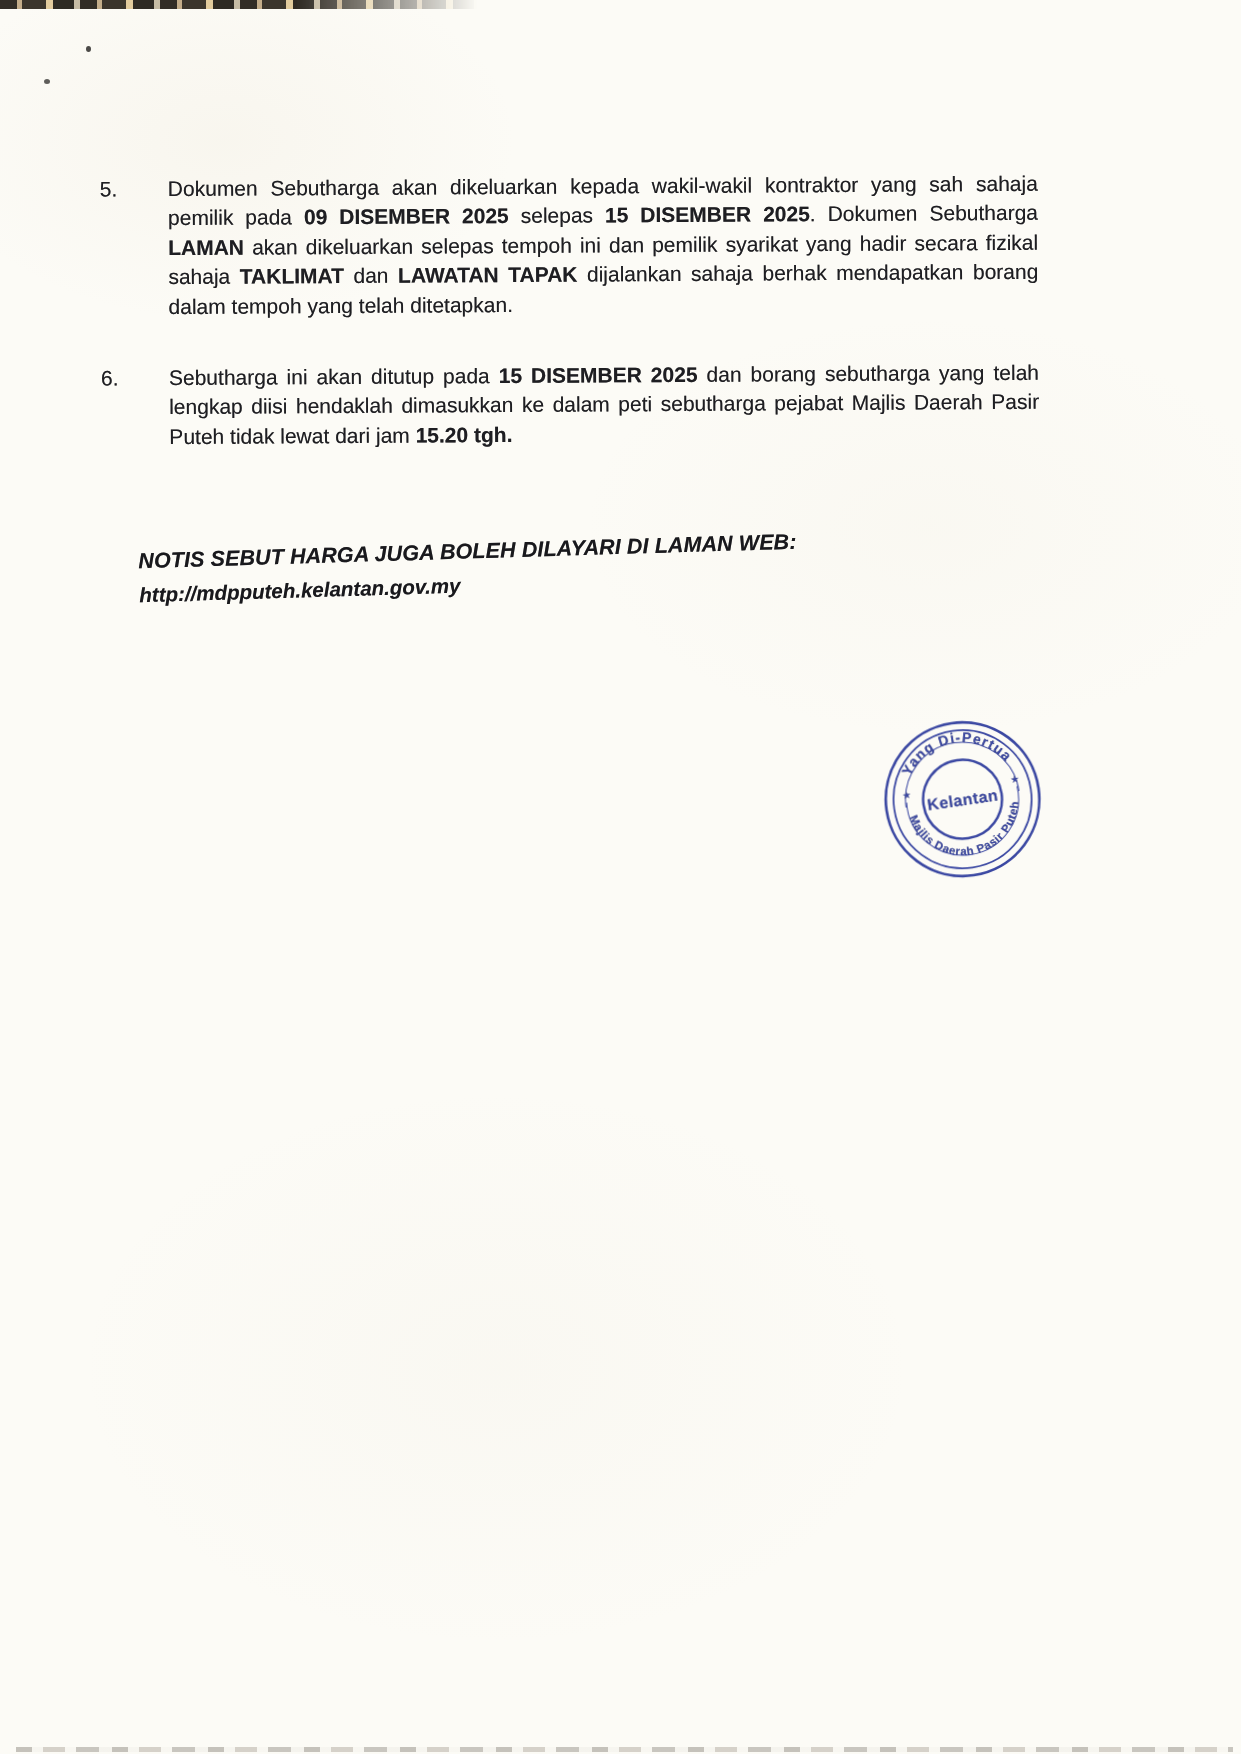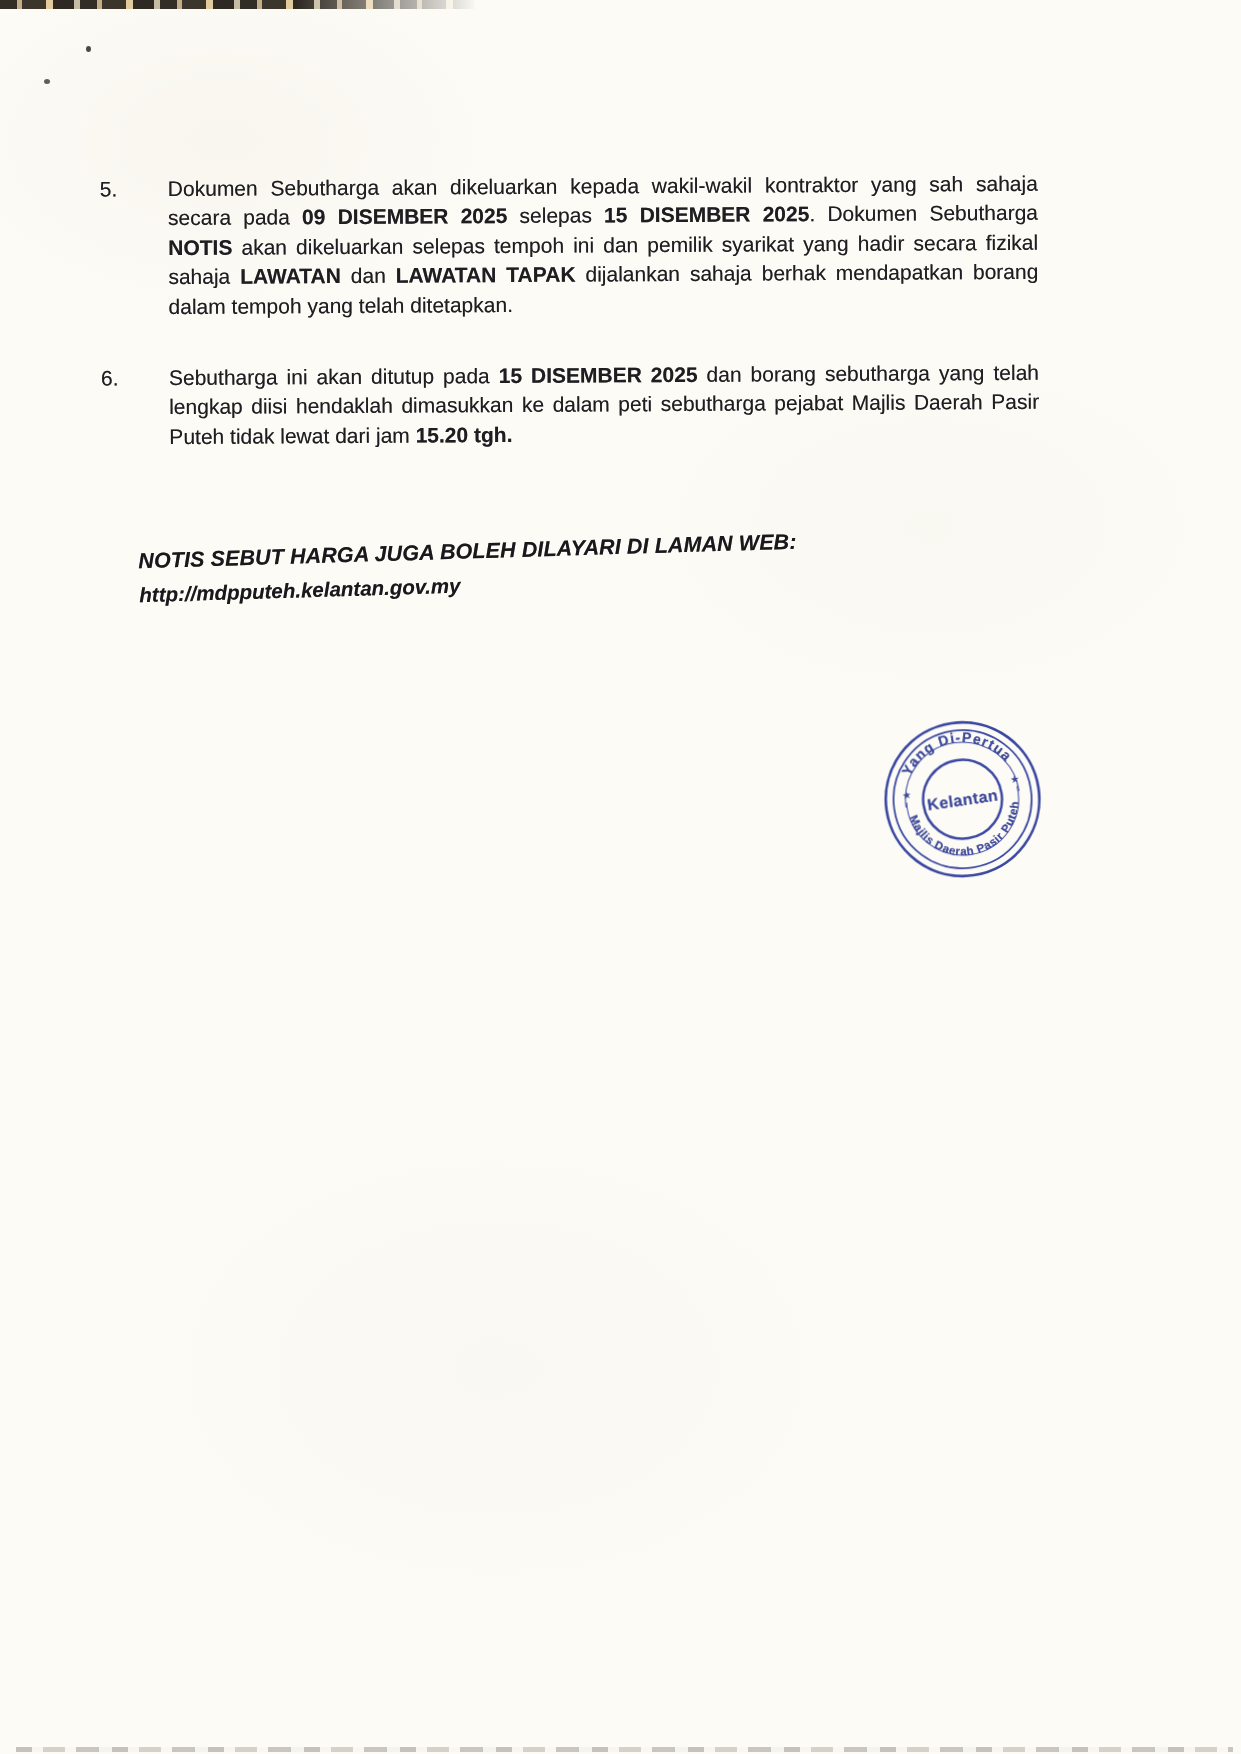--- a/index.html
+++ b/index.html
@@ -73,23 +73,23 @@
 <div class="speck speck-2"></div>
 <div class="bottom-noise"></div>
 
 <div class="doc-content">
 
   <div class="paras">
       <div class="para">
         <div class="para-num">5.</div>
         <div class="para-body">
           <div class="pline"><span>Dokumen Sebutharga akan dikeluarkan kepada wakil-wakil kontraktor yang sah sahaja</span></div>
-          <div class="pline"><span>secara pada </span><span class="b">09 DISEMBER 2025</span><span> selepas </span><span class="b">15 DISEMBER 2025</span><span>. Dokumen Sebutharga</span></div>
-          <div class="pline"><span class="b">NOTIS</span><span> akan dikeluarkan selepas tempoh ini dan pemilik syarikat yang hadir secara fizikal</span></div>
-          <div class="pline"><span>sahaja </span><span class="b">LAWATAN</span><span> dan </span><span class="b">LAWATAN TAPAK</span><span> dijalankan sahaja berhak mendapatkan borang</span></div>
+          <div class="pline"><span>pemilik pada </span><span class="b">09 DISEMBER 2025</span><span> selepas </span><span class="b">15 DISEMBER 2025</span><span>. Dokumen Sebutharga</span></div>
+          <div class="pline"><span class="b">LAMAN</span><span> akan dikeluarkan selepas tempoh ini dan pemilik syarikat yang hadir secara fizikal</span></div>
+          <div class="pline"><span>sahaja </span><span class="b">TAKLIMAT</span><span> dan </span><span class="b">LAWATAN TAPAK</span><span> dijalankan sahaja berhak mendapatkan borang</span></div>
           <div class="pline last"><span>dalam tempoh yang telah ditetapkan.</span></div>
         </div>
       </div>
       <div class="para">
         <div class="para-num">6.</div>
         <div class="para-body">
           <div class="pline"><span>Sebutharga ini akan ditutup pada </span><span class="b">15 DISEMBER 2025</span><span> dan borang sebutharga yang telah</span></div>
           <div class="pline"><span>lengkap diisi hendaklah  dimasukkan ke  dalam peti sebutharga pejabat Majlis Daerah Pasir</span></div>
           <div class="pline last"><span>Puteh tidak lewat dari jam </span><span class="b">15.20 tgh.</span></div>
         </div>

